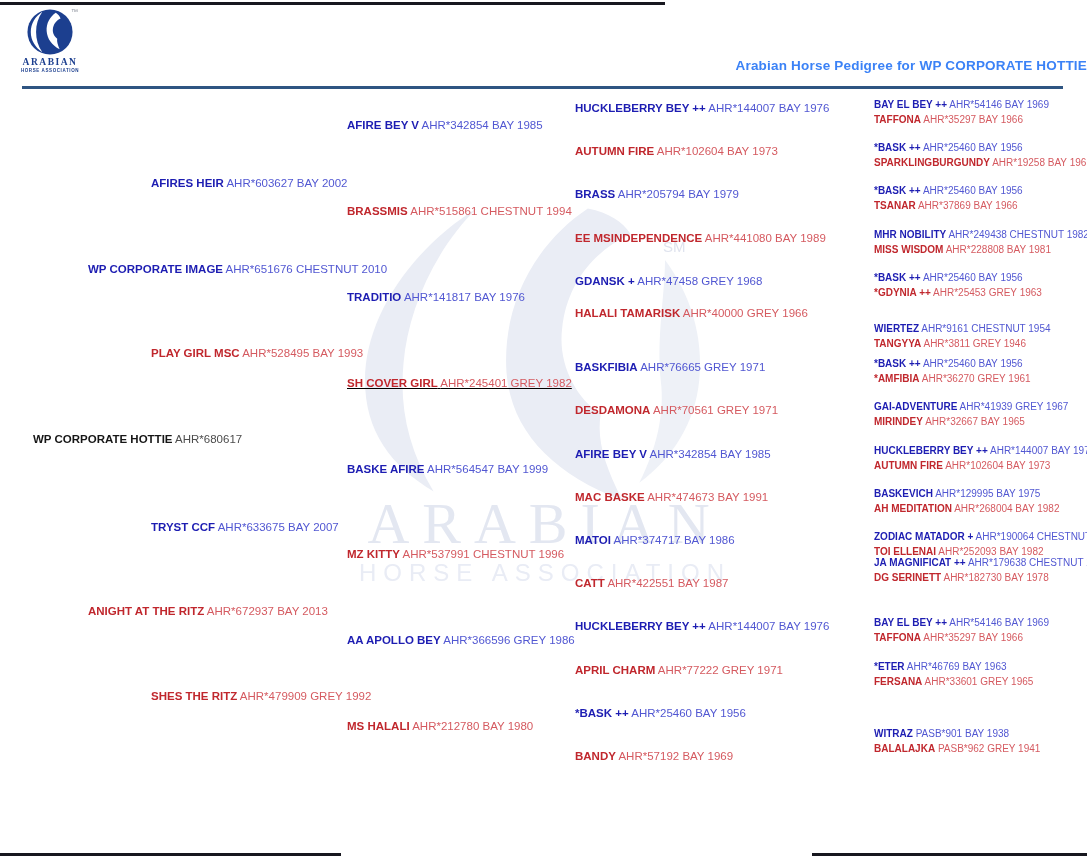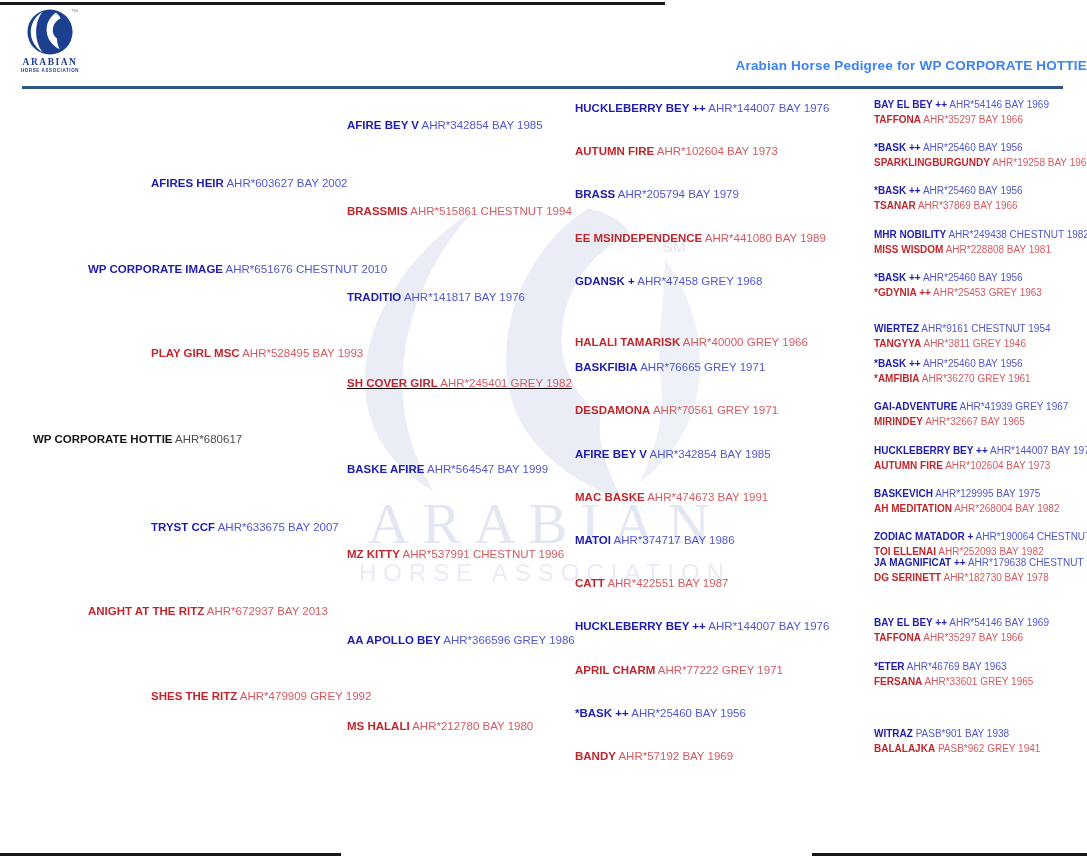--- a/index.html
+++ b/index.html
@@ -90,21 +90,21 @@
       <div class="entry dam" style="left: 347px; top: 377px; text-decoration: underline;"><span class="hname">SH COVER GIRL</span> <span class="hdet">AHR*245401 GREY 1982</span></div>
       <div class="entry sire" style="left: 347px; top: 463px;"><span class="hname">BASKE AFIRE</span> <span class="hdet">AHR*564547 BAY 1999</span></div>
       <div class="entry dam" style="left: 347px; top: 548px;"><span class="hname">MZ KITTY</span> <span class="hdet">AHR*537991 CHESTNUT 1996</span></div>
       <div class="entry sire" style="left: 347px; top: 634px;"><span class="hname">AA APOLLO BEY</span> <span class="hdet">AHR*366596 GREY 1986</span></div>
       <div class="entry dam" style="left: 347px; top: 720px;"><span class="hname">MS HALALI</span> <span class="hdet">AHR*212780 BAY 1980</span></div>
       <div class="entry sire" style="left: 575px; top: 102px;"><span class="hname">HUCKLEBERRY BEY ++</span> <span class="hdet">AHR*144007 BAY 1976</span></div>
       <div class="entry dam" style="left: 575px; top: 145px;"><span class="hname">AUTUMN FIRE</span> <span class="hdet">AHR*102604 BAY 1973</span></div>
       <div class="entry sire" style="left: 575px; top: 188px;"><span class="hname">BRASS</span> <span class="hdet">AHR*205794 BAY 1979</span></div>
       <div class="entry dam" style="left: 575px; top: 232px;"><span class="hname">EE MSINDEPENDENCE</span> <span class="hdet">AHR*441080 BAY 1989</span></div>
       <div class="entry sire" style="left: 575px; top: 275px;"><span class="hname">GDANSK +</span> <span class="hdet">AHR*47458 GREY 1968</span></div>
-      <div class="entry dam" style="left: 575px; top: 336px;"><span class="hname">HALALI TAMARISK</span> <span class="hdet">AHR*40000 GREY 1966</span></div>
+      <div class="entry dam" style="left: 575px; top: 307px;"><span class="hname">HALALI TAMARISK</span> <span class="hdet">AHR*40000 GREY 1966</span></div>
       <div class="entry sire" style="left: 575px; top: 361px;"><span class="hname">BASKFIBIA</span> <span class="hdet">AHR*76665 GREY 1971</span></div>
       <div class="entry dam" style="left: 575px; top: 404px;"><span class="hname">DESDAMONA</span> <span class="hdet">AHR*70561 GREY 1971</span></div>
       <div class="entry sire" style="left: 575px; top: 448px;"><span class="hname">AFIRE BEY V</span> <span class="hdet">AHR*342854 BAY 1985</span></div>
       <div class="entry dam" style="left: 575px; top: 491px;"><span class="hname">MAC BASKE</span> <span class="hdet">AHR*474673 BAY 1991</span></div>
       <div class="entry sire" style="left: 575px; top: 534px;"><span class="hname">MATOI</span> <span class="hdet">AHR*374717 BAY 1986</span></div>
       <div class="entry dam" style="left: 575px; top: 577px;"><span class="hname">CATT</span> <span class="hdet">AHR*422551 BAY 1987</span></div>
       <div class="entry sire" style="left: 575px; top: 620px;"><span class="hname">HUCKLEBERRY BEY ++</span> <span class="hdet">AHR*144007 BAY 1976</span></div>
       <div class="entry dam" style="left: 575px; top: 664px;"><span class="hname">APRIL CHARM</span> <span class="hdet">AHR*77222 GREY 1971</span></div>
       <div class="entry sire" style="left: 575px; top: 707px;"><span class="hname">*BASK ++</span> <span class="hdet">AHR*25460 BAY 1956</span></div>
       <div class="entry dam" style="left: 575px; top: 750px;"><span class="hname">BANDY</span> <span class="hdet">AHR*57192 BAY 1969</span></div>

